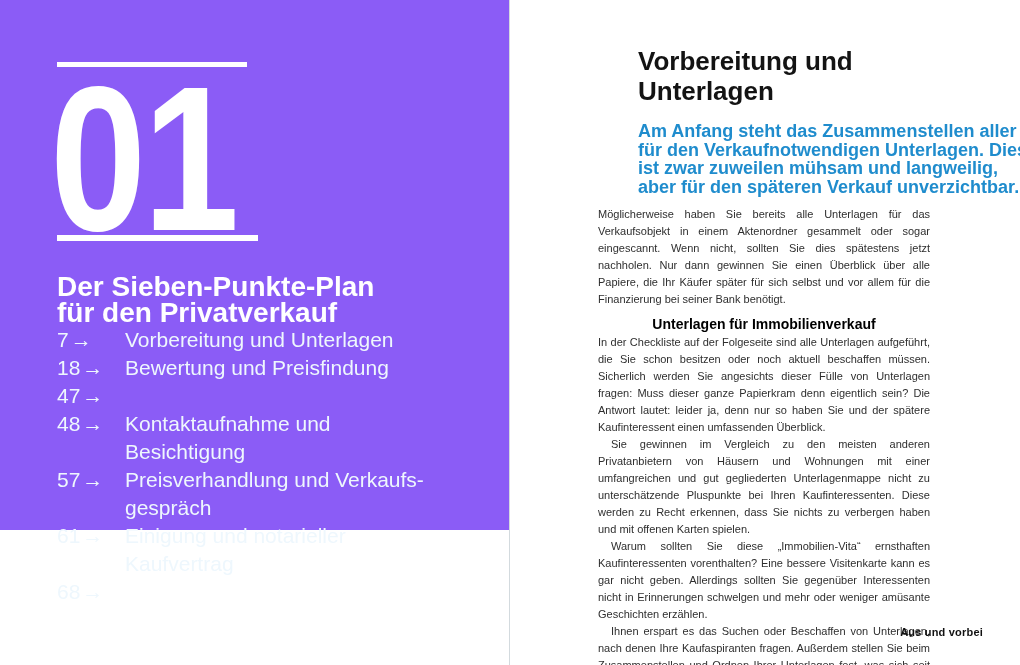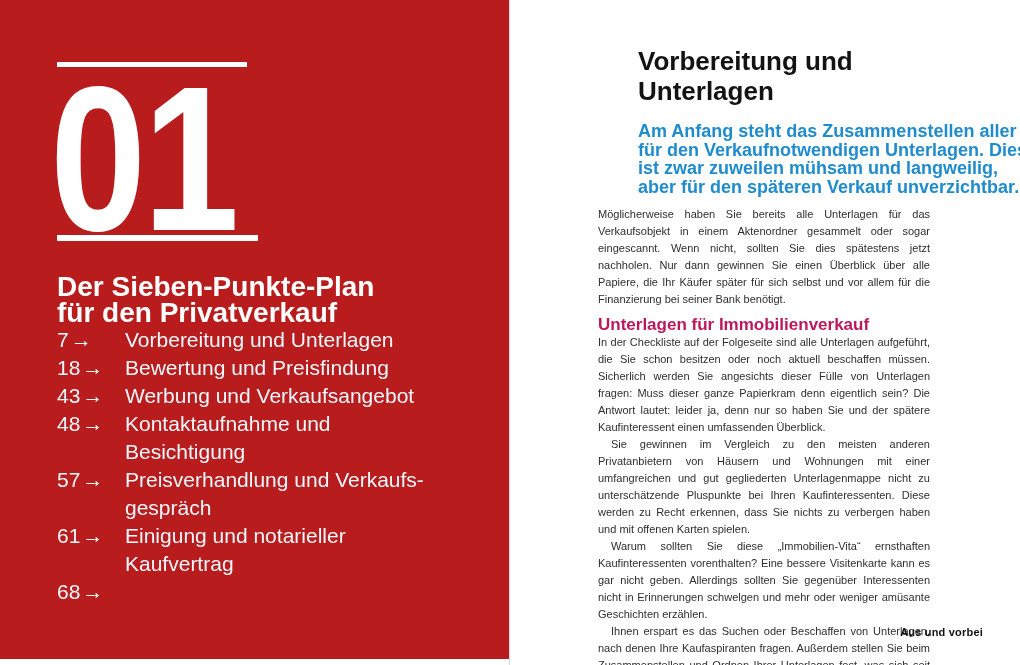--- a/index.html
+++ b/index.html
@@ -2,22 +2,22 @@
 <html lang="de"><head>
 <meta charset="utf-8">
 <style>
   * { margin:0; padding:0; box-sizing:border-box; }
   html,body { width:1020px; height:665px; background:#ffffff; }
   body { font-family:"Liberation Sans","DejaVu Sans",sans-serif; overflow:hidden; }
   .spread { position:relative; width:1020px; height:665px; background:#ffffff; }
 
   
   .left-page {
-    position:absolute; left:0; top:0; width:509px; height:659px;
-    background:#b91c1c; color:#ffffff;
+    position:absolute; left:0; top:0; width:509px; height:530px;
+    background:#8b5cf6; color:#ffffff;
   }
   .rule { position:absolute; background:#ffffff; }
   .rule-top    { left:57px; top:62px;  width:190px; height:5px; }
   .rule-bottom { left:57px; top:235px; width:201px; height:6px; }
   .chapter-number {
     position:absolute; left:50px; top:56px;
     font-size:206px; font-weight:bold; line-height:1;
     letter-spacing:-4px;
     transform:scaleX(0.84); transform-origin:left top;
     color:#ffffff;
@@ -54,22 +54,22 @@
     color:#1f8ccd; white-space:pre;
   }
   .body-col {
     position:absolute; left:89px; top:206px; width:332px;
     font-size:11px; line-height:17px; color:#2e2e2e;
     text-align:justify; hyphens:auto; -webkit-hyphens:auto;
   }
   .body-col p { margin:0; }
   .body-col p.indent { text-indent:13px; }
   .body-col h2 {
-    font-size:17px; font-weight:bold; color:#be185d;
-    margin:8px 0 1px 0; text-align:left;
+    font-size:14px; font-weight:bold; color:#000000;
+    margin:8px 0 1px 0; text-align:center;
   }
   .running-footer {
     position:absolute; right:37px; top:626px;
     font-size:11px; font-weight:bold; letter-spacing:0.2px; color:#111111;
   }
 </style>
 </head>
 <body>
 
 <div class="spread">
@@ -85,22 +85,21 @@
     <div class="toc">
       <div class="toc-row">
         <span class="toc-num-arrow"><span>7</span><span class="toc-arrow">→</span></span>
         <span class="toc-label">Vorbereitung und Unterlagen</span>
       </div>
       <div class="toc-row">
         <span class="toc-num-arrow"><span>18</span><span class="toc-arrow">→</span></span>
         <span class="toc-label">Bewertung und Preisfindung</span>
       </div>
       <div class="toc-row">
-        <span class="toc-num-arrow"><span>43</span><span class="toc-arrow">→</span></span>
-        <span class="toc-label">Werbung und Verkaufsangebot</span>
+        <span class="toc-num-arrow"><span>47</span><span class="toc-arrow">→</span></span>
       </div>
       <div class="toc-row">
         <span class="toc-num-arrow"><span>48</span><span class="toc-arrow">→</span></span>
         <span class="toc-label">Kontaktaufnahme und
 Besichtigung</span>
       </div>
       <div class="toc-row">
         <span class="toc-num-arrow"><span>57</span><span class="toc-arrow">→</span></span>
         <span class="toc-label">Preisverhandlung und Verkaufs-
 gespräch</span>

